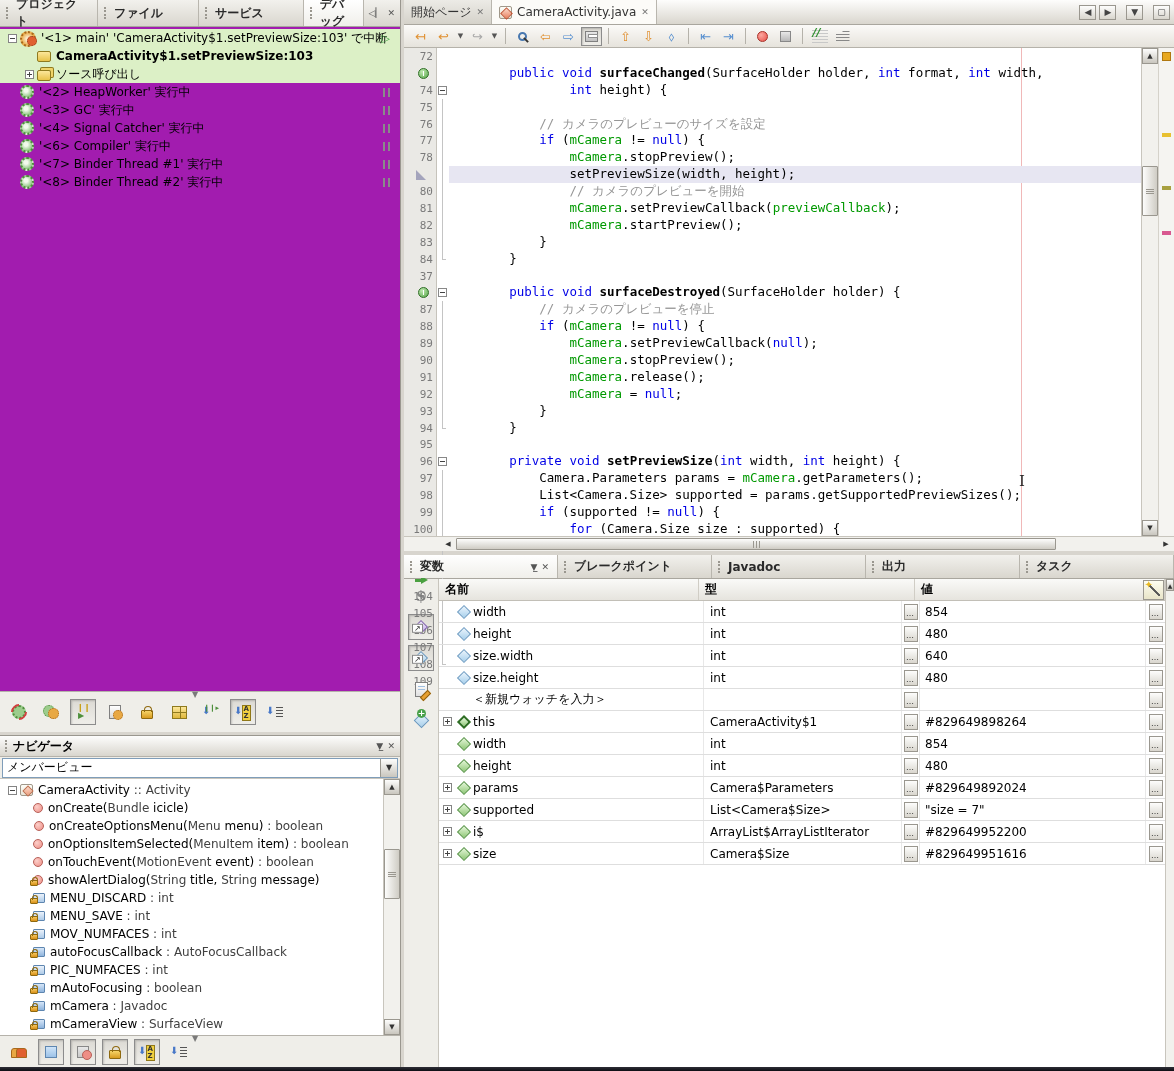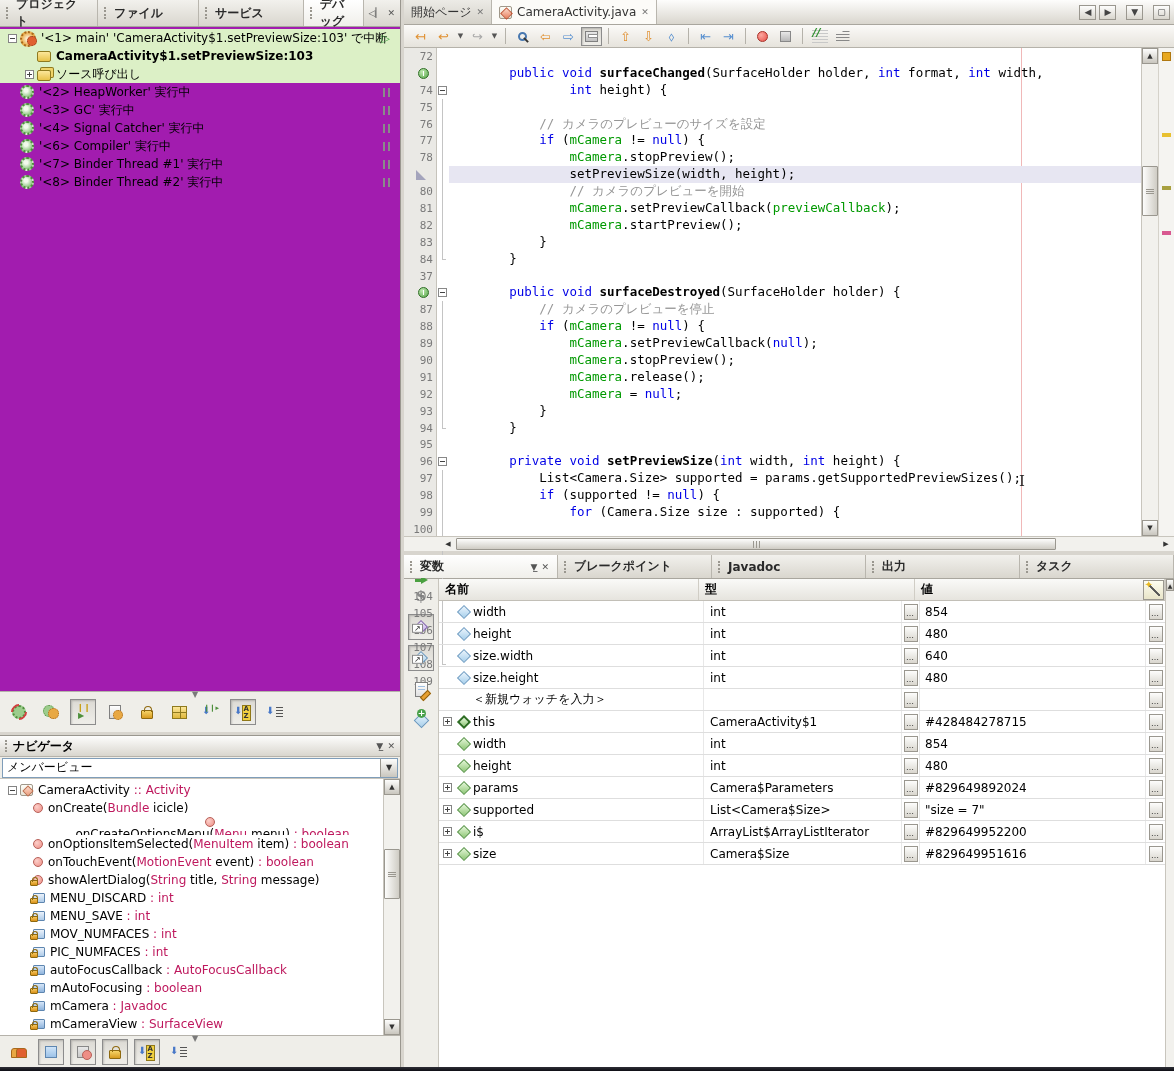--- a/index.html
+++ b/index.html
@@ -78,21 +78,21 @@
   
   .nav-panel { flex:1; display:flex; flex-direction:column; border-top:1px solid #9A978F; background:#fff; margin-top:3px; }
   .nav-header { height:21px; background:linear-gradient(#FDFDFC,#D9D6CE); border-bottom:1px solid #B5B2AA; display:flex; align-items:center; padding:0 5px; font-weight:bold; }
   .nav-header .grip { width:3px; height:12px; border-left:2px dotted #9a978f; margin-right:5px; }
   .nav-header .spacer { flex:1; }
   .nav-combo { height:22px; margin:0; border-bottom:1px solid #C8C5BD; background:#EFEEE9; display:flex; align-items:center; }
   .combo { flex:1; height:20px; margin:1px 2px; border:1px solid #7F9DB9; background:#fff; display:flex; align-items:center; padding-left:4px; }
   .combo .arrow { margin-left:auto; width:17px; height:18px; background:linear-gradient(#FDFDFC,#C9C6BE); border-left:1px solid #9A978F; display:flex; align-items:center; justify-content:center; font-size:8px; color:#333; }
   .nav-tree { flex:1; overflow:hidden; position:relative; padding-top:2px; background:#fff; }
   .nav-tree .trow { height:18px; }
-  .seg-g { color:#be185d; }
+  .seg-g { color:#404040; }
   .ic-class { width:13px; height:12px; background:linear-gradient(#FDFDF8,#E8E4D8); border:1px solid #A0988A; border-radius:2px; }
   .ic-class::after { content:""; position:absolute; left:3px; top:2px; width:6px; height:6px; transform:rotate(45deg); background:linear-gradient(135deg,#FBD8C8,#EE9E7E); border:1px solid #C07050; }
   .ic-method { width:10px; height:10px; border-radius:50%; background:radial-gradient(circle at 35% 35%, #FCCFC9, #EE8E86); border:1px solid #B86058; }
   .ic-field { width:12px; height:10px; background:linear-gradient(#D6E6F8,#8FB4DC); border:1px solid #5E86B0; border-radius:1px; }
   .ic-field.st { background:linear-gradient(#EBF2FB,#AECBE8); }
   .badge-lock { position:absolute; left:-4px; bottom:-2px; width:8px; height:6px; background:linear-gradient(#F6C860,#D89018); border:1px solid #8F6A10; border-radius:1px; }
   .badge-lock::before { content:""; position:absolute; left:1px; top:-4px; width:4px; height:4px; border:1px solid #8F6A10; border-bottom:none; border-radius:3px 3px 0 0; }
   .ic-people { width:16px; height:13px; }
   .ic-people::before, .ic-people::after { content:""; position:absolute; bottom:0; width:9px; height:8px; border-radius:3px 3px 0 0; background:#E8A844; border:1px solid #A8681C; }
   .ic-people::before { left:0; } .ic-people::after { right:0; background:#E06030; }
@@ -350,21 +350,21 @@
       <div class="trow" style="padding-left: 4px;">
             <span class="ic ic-box "></span>
             <span class="ic ic-class"></span>
             <span class="lbl"><span>CameraActivity </span><span class="seg-g">:: Activity</span></span>
           </div>
           <div class="trow" style="padding-left: 19px;">
             <span class="ind" style="width: 14px;"></span>
             <span class="ic ic-method"></span>
             <span class="lbl"><span>onCreate(</span><span class="seg-g">Bundle</span><span> icicle)</span></span>
           </div>
-          <div class="trow" style="padding-left: 20px; flex-direction: column;">
+          <div class="trow" style="padding-left: 20px;">
             <span class="ind" style="width: 14px;"></span>
             <span class="ic ic-method"></span>
             <span class="lbl"><span>onCreateOptionsMenu(</span><span class="seg-g">Menu</span><span> menu)</span><span class="seg-g"> : boolean</span></span>
           </div>
           <div class="trow" style="padding-left: 19px;">
             <span class="ind" style="width: 14px;"></span>
             <span class="ic ic-method"></span>
             <span class="lbl"><span>onOptionsItemSelected(</span><span class="seg-g">MenuItem</span><span> item)</span><span class="seg-g"> : boolean</span></span>
           </div>
           <div class="trow" style="padding-left: 19px;">
@@ -395,31 +395,31 @@
           </div>
           <div class="trow" style="padding-left: 19px;">
             <span class="ind" style="width: 14px;"></span>
             <span class="ic ic-field st">
               <span class="badge-lock"></span>
             </span>
             <span class="lbl"><span>MOV_NUMFACES</span><span class="seg-g"> : int</span></span>
           </div>
           <div class="trow" style="padding-left: 19px;">
             <span class="ind" style="width: 14px;"></span>
+            <span class="ic ic-field">
+              <span class="badge-lock"></span>
+            </span>
+            <span class="lbl"><span>autoFocusCallback</span><span class="seg-g"> : AutoFocusCallback</span></span>
+          </div>
+          <div class="trow" style="padding-left: 19px;">
+            <span class="ind" style="width: 14px;"></span>
             <span class="ic ic-field st">
               <span class="badge-lock"></span>
             </span>
             <span class="lbl"><span>PIC_NUMFACES</span><span class="seg-g"> : int</span></span>
-          </div>
-          <div class="trow" style="padding-left: 19px;">
-            <span class="ind" style="width: 14px;"></span>
-            <span class="ic ic-field">
-              <span class="badge-lock"></span>
-            </span>
-            <span class="lbl"><span>autoFocusCallback</span><span class="seg-g"> : AutoFocusCallback</span></span>
           </div>
           <div class="trow" style="padding-left: 19px;">
             <span class="ind" style="width: 14px;"></span>
             <span class="ic ic-field">
               <span class="badge-lock"></span>
             </span>
             <span class="lbl"><span>mAutoFocusing</span><span class="seg-g"> : boolean</span></span>
           </div>
           <div class="trow" style="padding-left: 19px;">
             <span class="ind" style="width: 14px;"></span>
@@ -722,20 +722,21 @@
           <div class="cl"><span class="tk-c">            // カメラのプレビューを停止</span></div>
           <div class="cl"><span>            </span><span class="tk-k">if</span><span> (</span><span class="tk-f">mCamera</span><span> != </span><span class="tk-k">null</span><span>) {</span></div>
           <div class="cl"><span>                </span><span class="tk-f">mCamera</span><span>.setPreviewCallback(</span><span class="tk-k">null</span><span>);</span></div>
           <div class="cl"><span>                </span><span class="tk-f">mCamera</span><span>.stopPreview();</span></div>
           <div class="cl"><span>                </span><span class="tk-f">mCamera</span><span>.release();</span></div>
           <div class="cl"><span>                </span><span class="tk-f">mCamera</span><span> = </span><span class="tk-k">null</span><span>;</span></div>
           <div class="cl"><span>            }</span></div>
           <div class="cl"><span>        }</span></div>
           <div class="cl"></div>
           <div class="cl"><span>        </span><span class="tk-k">private</span><span> </span><span class="tk-k">void</span><span> </span><span class="tk-d">setPreviewSize</span><span>(</span><span class="tk-k">int</span><span> width, </span><span class="tk-k">int</span><span> height) {</span></div>
+          <div class="cl"><span>            Camera.Parameters params = </span><span class="tk-f">mCamera</span><span>.getParameters();</span></div>
           <div class="cl"><span>            List&lt;Camera.Size&gt; supported = params.getSupportedPreviewSizes();</span></div>
           <div class="cl"><span>            </span><span class="tk-k">if</span><span> (supported != </span><span class="tk-k">null</span><span>) {</span></div>
           <div class="cl"><span>                </span><span class="tk-k">for</span><span> (Camera.Size size : supported) {</span></div>
         </div>
       <div class="vscroll">
         <div class="sb-btn" style="top:0">▲</div>
         <div class="sb-thumb" style="top:118px;height:50px">
             <i></i>
             <i></i>
             <i></i>
@@ -900,21 +901,21 @@
                 <span class="ic ic-box plus"></span>
               </div>
               <div class="vc vc-icon">
                 <span class="ic ic-dia green" style="border-width: 2px; border-color: rgb(46, 110, 36);"></span>
               </div>
               <div class="vc vc-name">this</div>
               <div class="vc vc-type">CameraActivity$1</div>
               <div class="vc vc-btn1">
                 <span class="dotbtn">…</span>
               </div>
-              <div class="vc vc-val">#428484278715</div>
+              <div class="vc vc-val">#829649898264</div>
               <div class="vc vc-btn2">
                 <span class="dotbtn">…</span>
               </div>
             </div>
             <div class="vrow">
               <div class="vc vc-exp"></div>
               <div class="vc vc-icon">
                 <span class="ic ic-dia green"></span>
               </div>
               <div class="vc vc-name">width</div>

